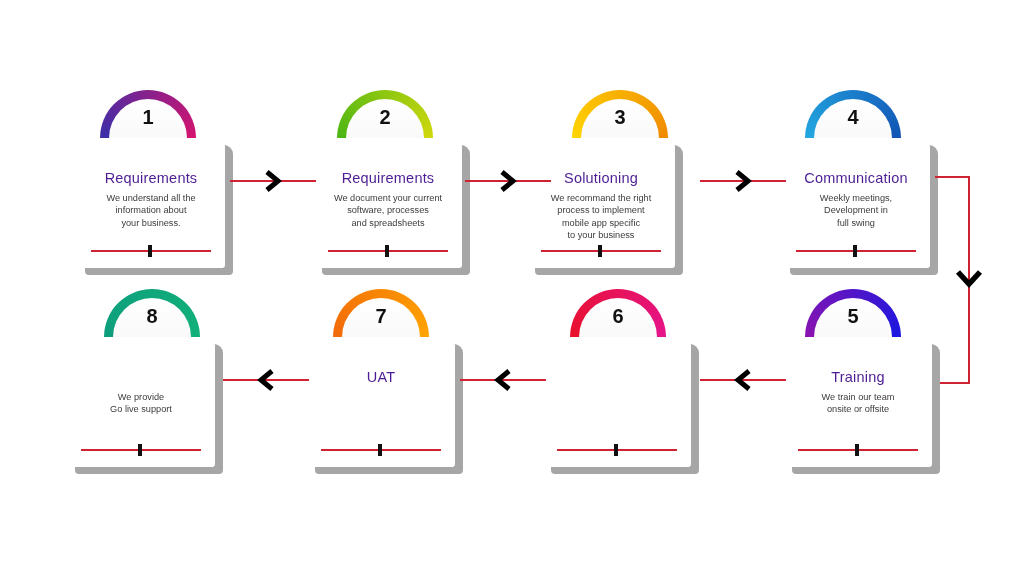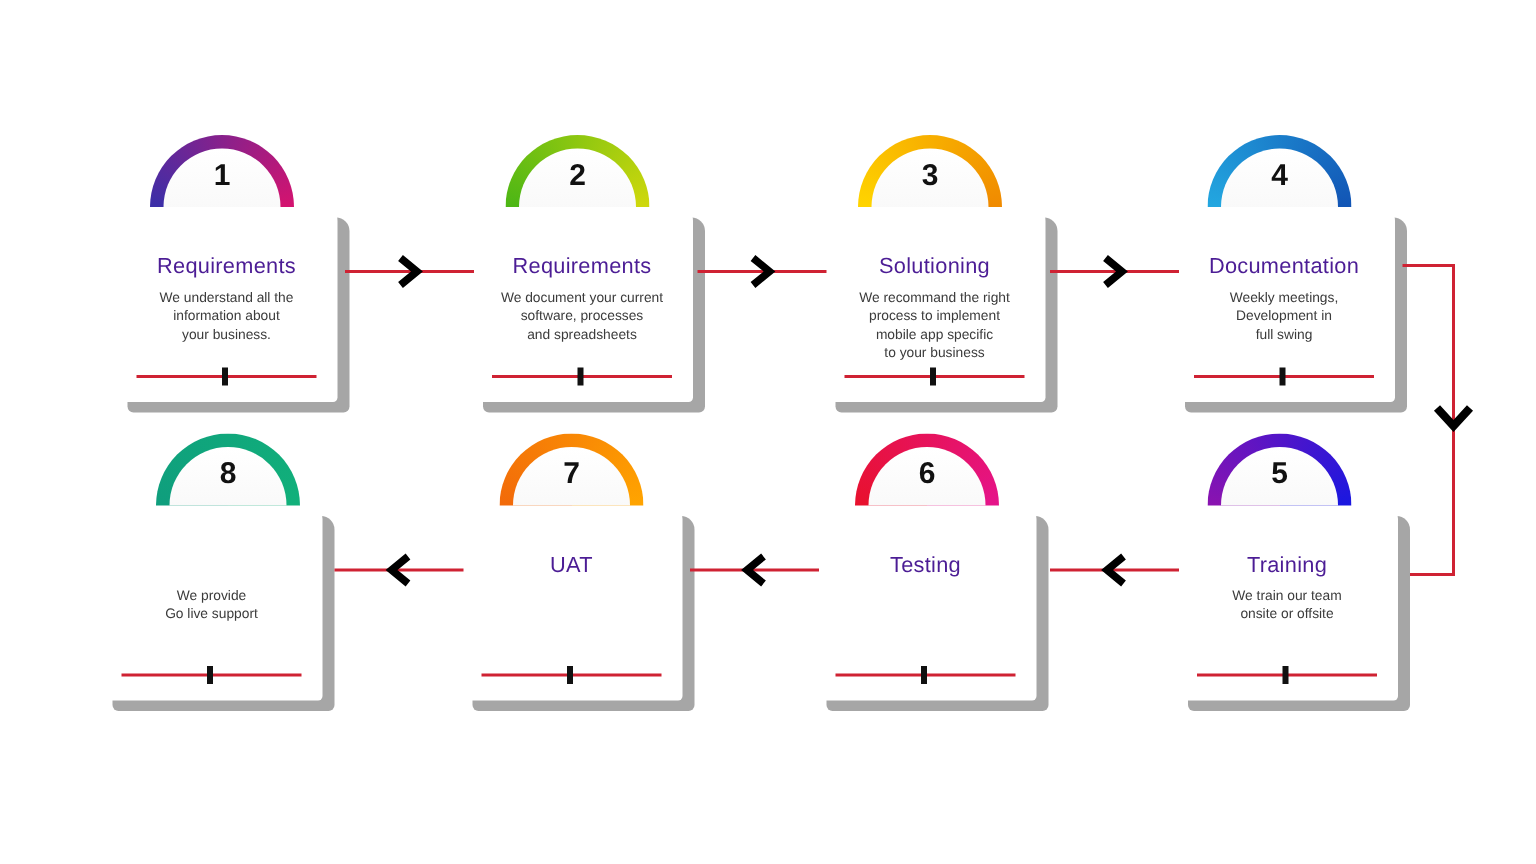--- a/index.html
+++ b/index.html
@@ -153,42 +153,42 @@
       <div class="rule"></div>
       <div class="tick"></div>
     </div>
   </div>
   <div class="arc" style="left:337px; top:90px;">
     <div class="ring" style="background: conic-gradient(from 270deg, rgb(76, 182, 21) 0deg, rgb(207, 216, 12) 180deg, rgb(207, 216, 12) 180.1deg, rgba(0, 0, 0, 0) 180.2deg);"></div>
     <div class="hole"></div>
     <div class="num">2</div>
   </div>
 
-  <div class="card" style="left:549px; top:138px;">
+  <div class="card" style="left:527px; top:138px;">
     <div class="plate"></div>
     <div class="body">
       <div class="title">Solutioning</div>
       <div class="desc">We recommand the right
 process to implement
 mobile app specific
 to your business</div>
       <div class="rule"></div>
       <div class="tick"></div>
     </div>
   </div>
   <div class="arc" style="left:572px; top:90px;">
     <div class="ring" style="background: conic-gradient(from 270deg, rgb(255, 212, 0) 0deg, rgb(240, 138, 0) 180deg, rgb(240, 138, 0) 180.1deg, rgba(0, 0, 0, 0) 180.2deg);"></div>
     <div class="hole"></div>
     <div class="num">3</div>
   </div>
 
   <div class="card" style="left:782px; top:138px;">
     <div class="plate"></div>
     <div class="body">
-      <div class="title">Documentation</div>
+      <div class="title">Communication</div>
       <div class="desc">Weekly meetings,
 Development in
 full swing</div>
       <div class="rule"></div>
       <div class="tick"></div>
     </div>
   </div>
   <div class="arc" style="left:805px; top:90px;">
     <div class="ring" style="background: conic-gradient(from 270deg, rgb(35, 167, 224) 0deg, rgb(18, 85, 181) 180deg, rgb(18, 85, 181) 180.1deg, rgba(0, 0, 0, 0) 180.2deg);"></div>
     <div class="hole"></div>
@@ -258,21 +258,20 @@
   </div>
   <div class="arc" style="left:333px; top:289px;">
     <div class="ring" style="background: conic-gradient(from 270deg, rgb(242, 106, 10) 0deg, rgb(255, 164, 0) 180deg, rgb(255, 164, 0) 180.1deg, rgba(0, 0, 0, 0) 180.2deg);"></div>
     <div class="hole"></div>
     <div class="num">7</div>
   </div>
 
   <div class="card" style="left:543px; top:337px;">
     <div class="plate"></div>
     <div class="body">
-      <div class="title">Testing</div>
       <div class="rule"></div>
       <div class="tick"></div>
     </div>
   </div>
   <div class="arc" style="left:570px; top:289px;">
     <div class="ring" style="background: conic-gradient(from 270deg, rgb(232, 17, 45) 0deg, rgb(229, 20, 138) 180deg, rgb(229, 20, 138) 180.1deg, rgba(0, 0, 0, 0) 180.2deg);"></div>
     <div class="hole"></div>
     <div class="num">6</div>
   </div>
 

